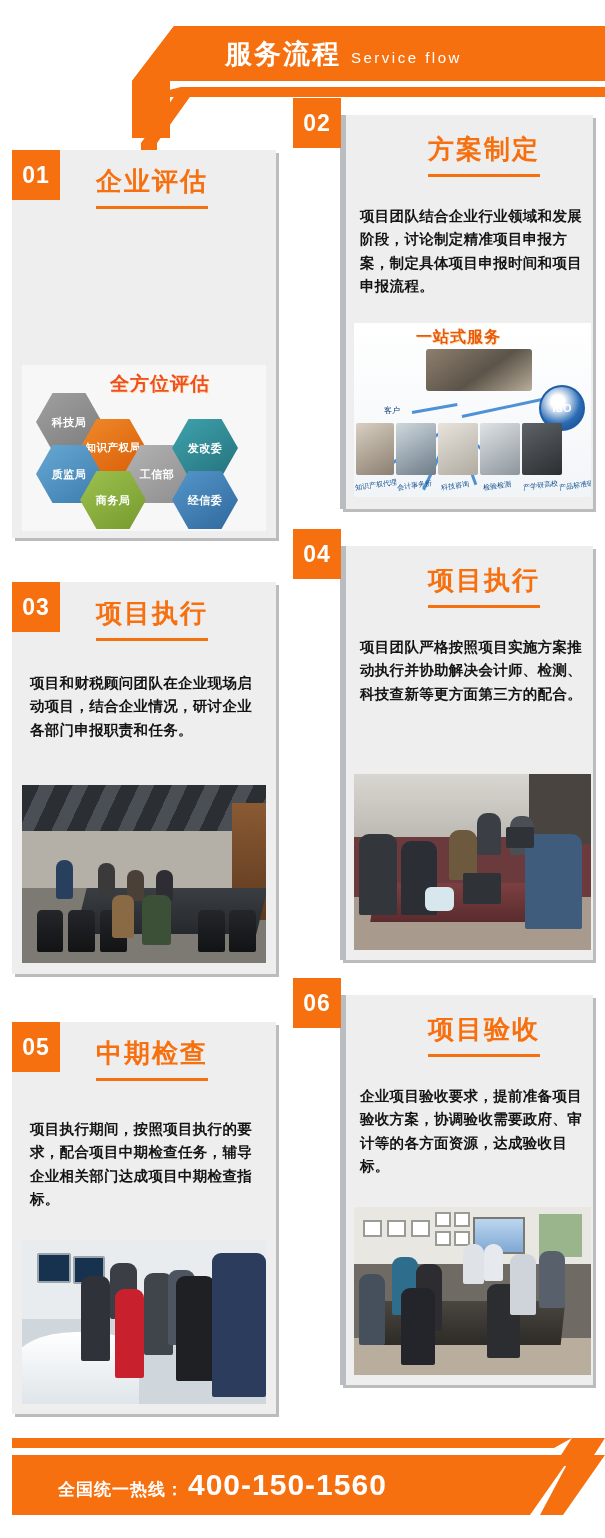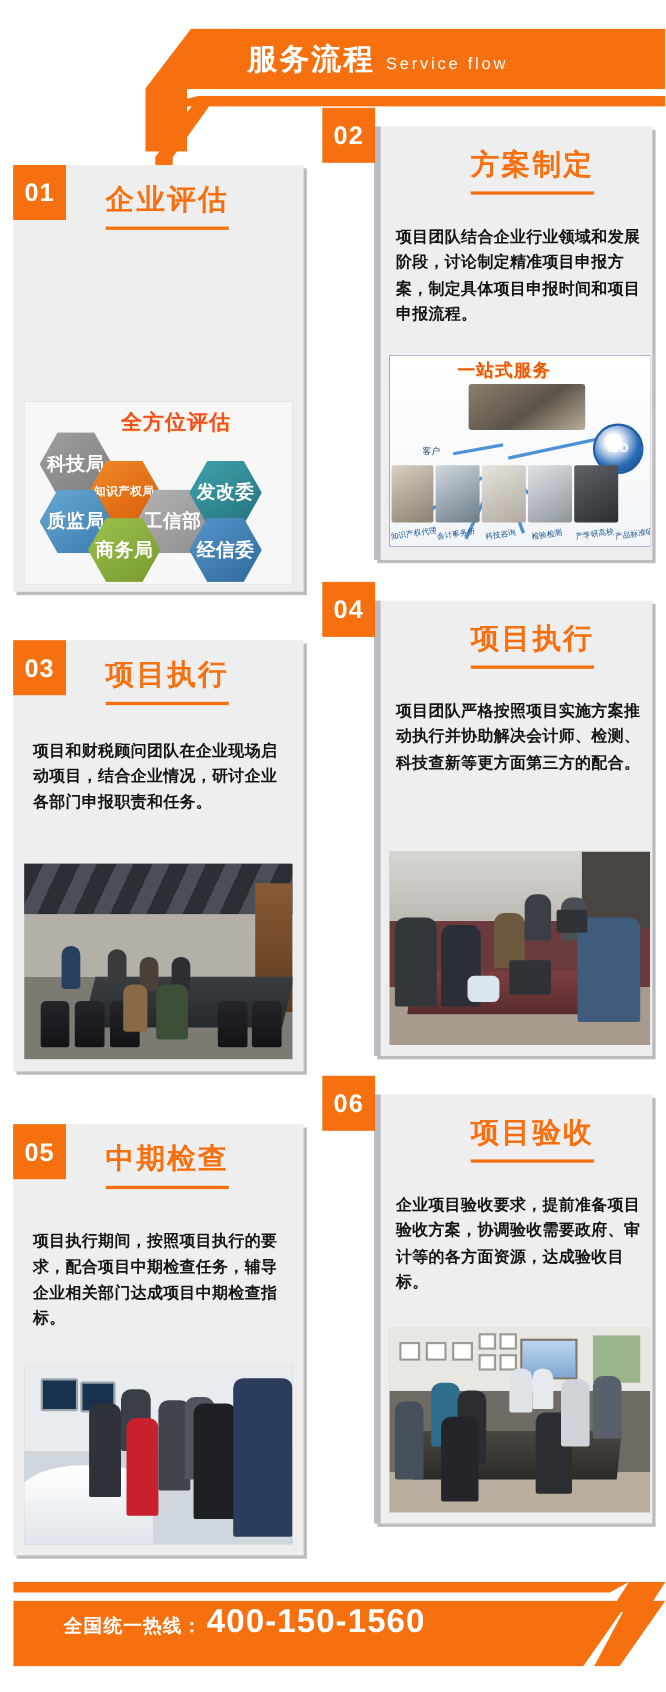--- a/index.html
+++ b/index.html
@@ -130,21 +130,21 @@
   .hex-title {
     position: absolute; left: 88px; top: 6px;
     font-size: 19px; font-weight: bold; color: #F04E23;
     letter-spacing: 1px; white-space: nowrap;
     text-shadow: 1px 1px 0 #ffe9b0;
   }
   .hex {
     position: absolute; width: 66px; height: 58px;
     clip-path: polygon(25% 0, 75% 0, 100% 50%, 75% 100%, 25% 100%, 0 50%);
     display: flex; align-items: center; justify-content: center;
-    color: #ffffff; font-size: 17px; font-weight: bold;
+    color: #ffffff; font-size: 11px; font-weight: bold;
     text-align: center; line-height: 1.1; letter-spacing: 0.5px;
   }
   .hex.two-line { font-size: 10.5px; }
 
   
   .osswrap { position: relative; width: 100%; height: 100%;
              background: linear-gradient(#ffffff, #f2f5f8); overflow: hidden; }
   .oss-title {
     position: absolute; left: 62px; top: 4px;
     font-size: 16px; font-weight: bold; color: #E8590C;
@@ -232,21 +232,21 @@
     position: absolute; left: 12px; top: 37px; width: 560px; height: 60px;
     background: #F7700F;
     clip-path: polygon(0 0, 100% 0, calc(100% - 42px) 100%, 0 100%);
   }
   .ft-main-tail {
     position: absolute; left: 540px; top: 37px; width: 65px; height: 60px;
     background: #F7700F;
     clip-path: polygon(32px 0, 65px 0, 23px 60px, 0 60px);
   }
   .ft-text {
-    position: absolute; left: 58px; top: 40px;
+    position: absolute; left: 58px; top: 50px;
     display: flex; align-items: baseline; gap: 4px; white-space: nowrap;
   }
   .ft-label { font-size: 17px; font-weight: bold; color: #ffffff; letter-spacing: 1px; }
   .ft-phone { font-size: 30px; font-weight: bold; color: #ffffff; letter-spacing: 1px; }
 </style>
 </head>
 <body>
 
 <div class="header">
   <div class="hdr-main"></div>

